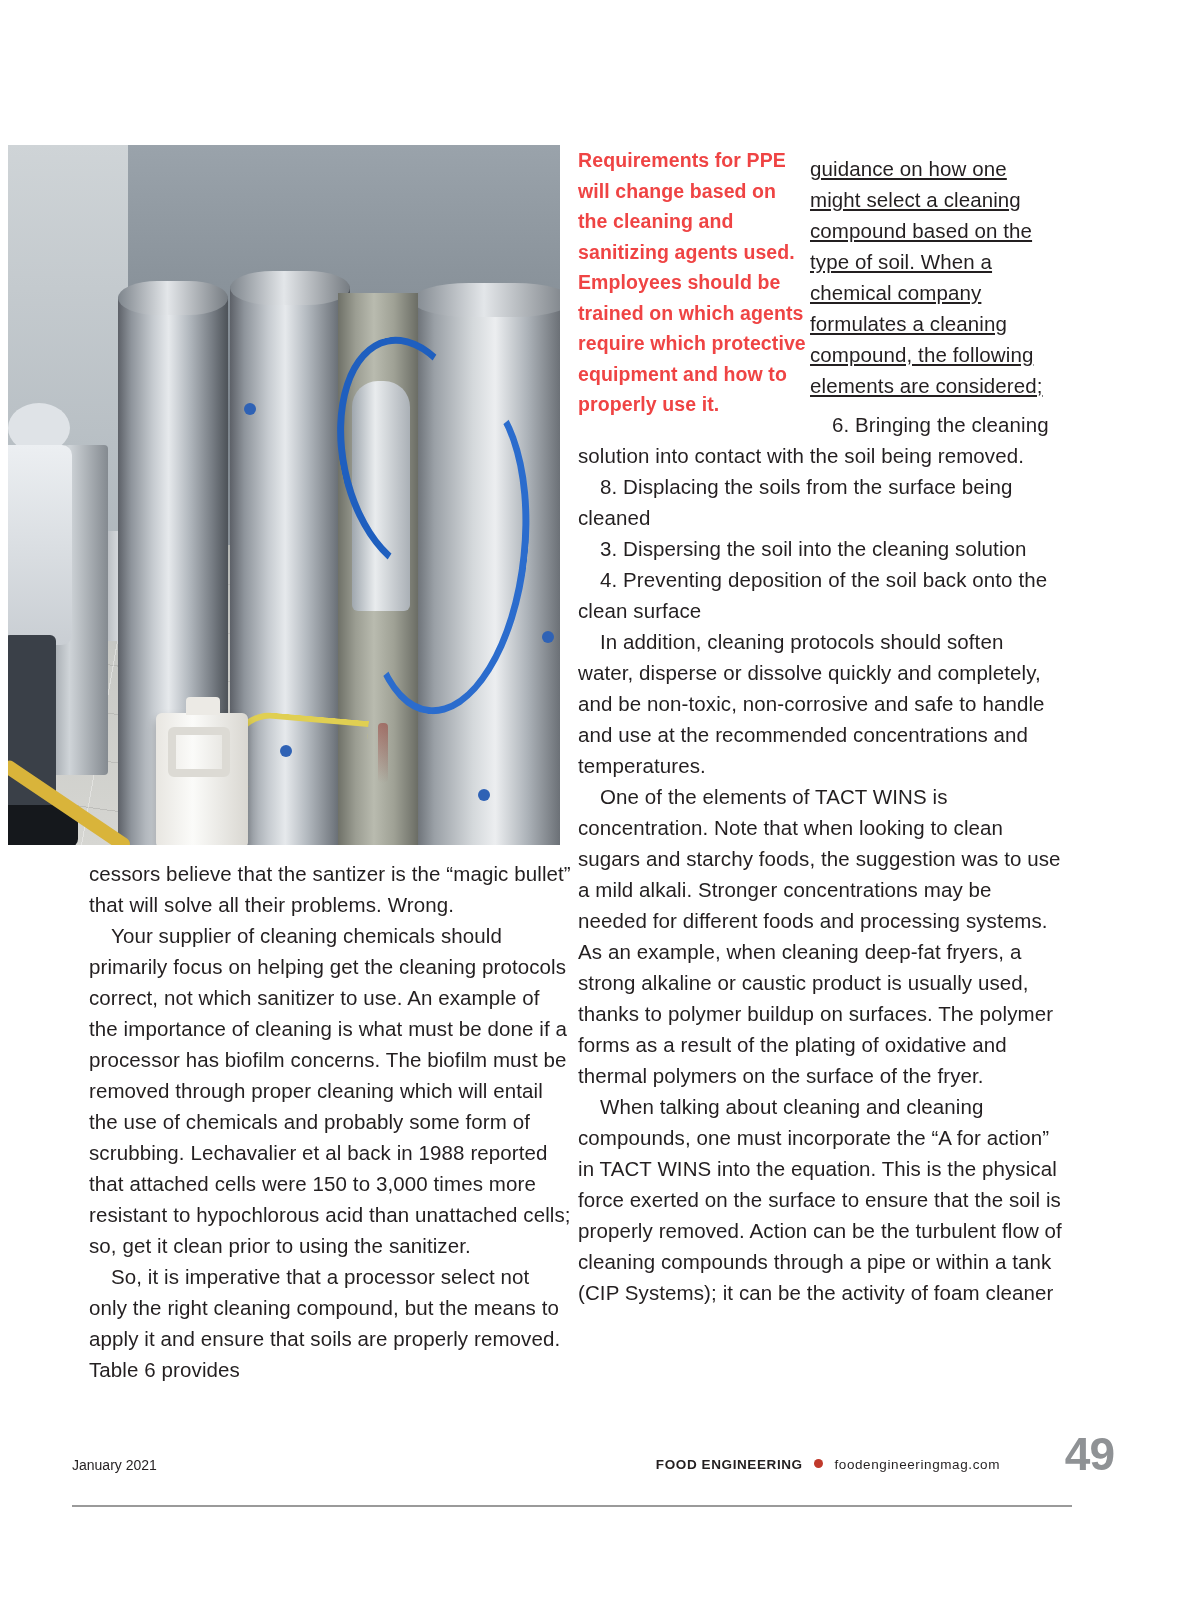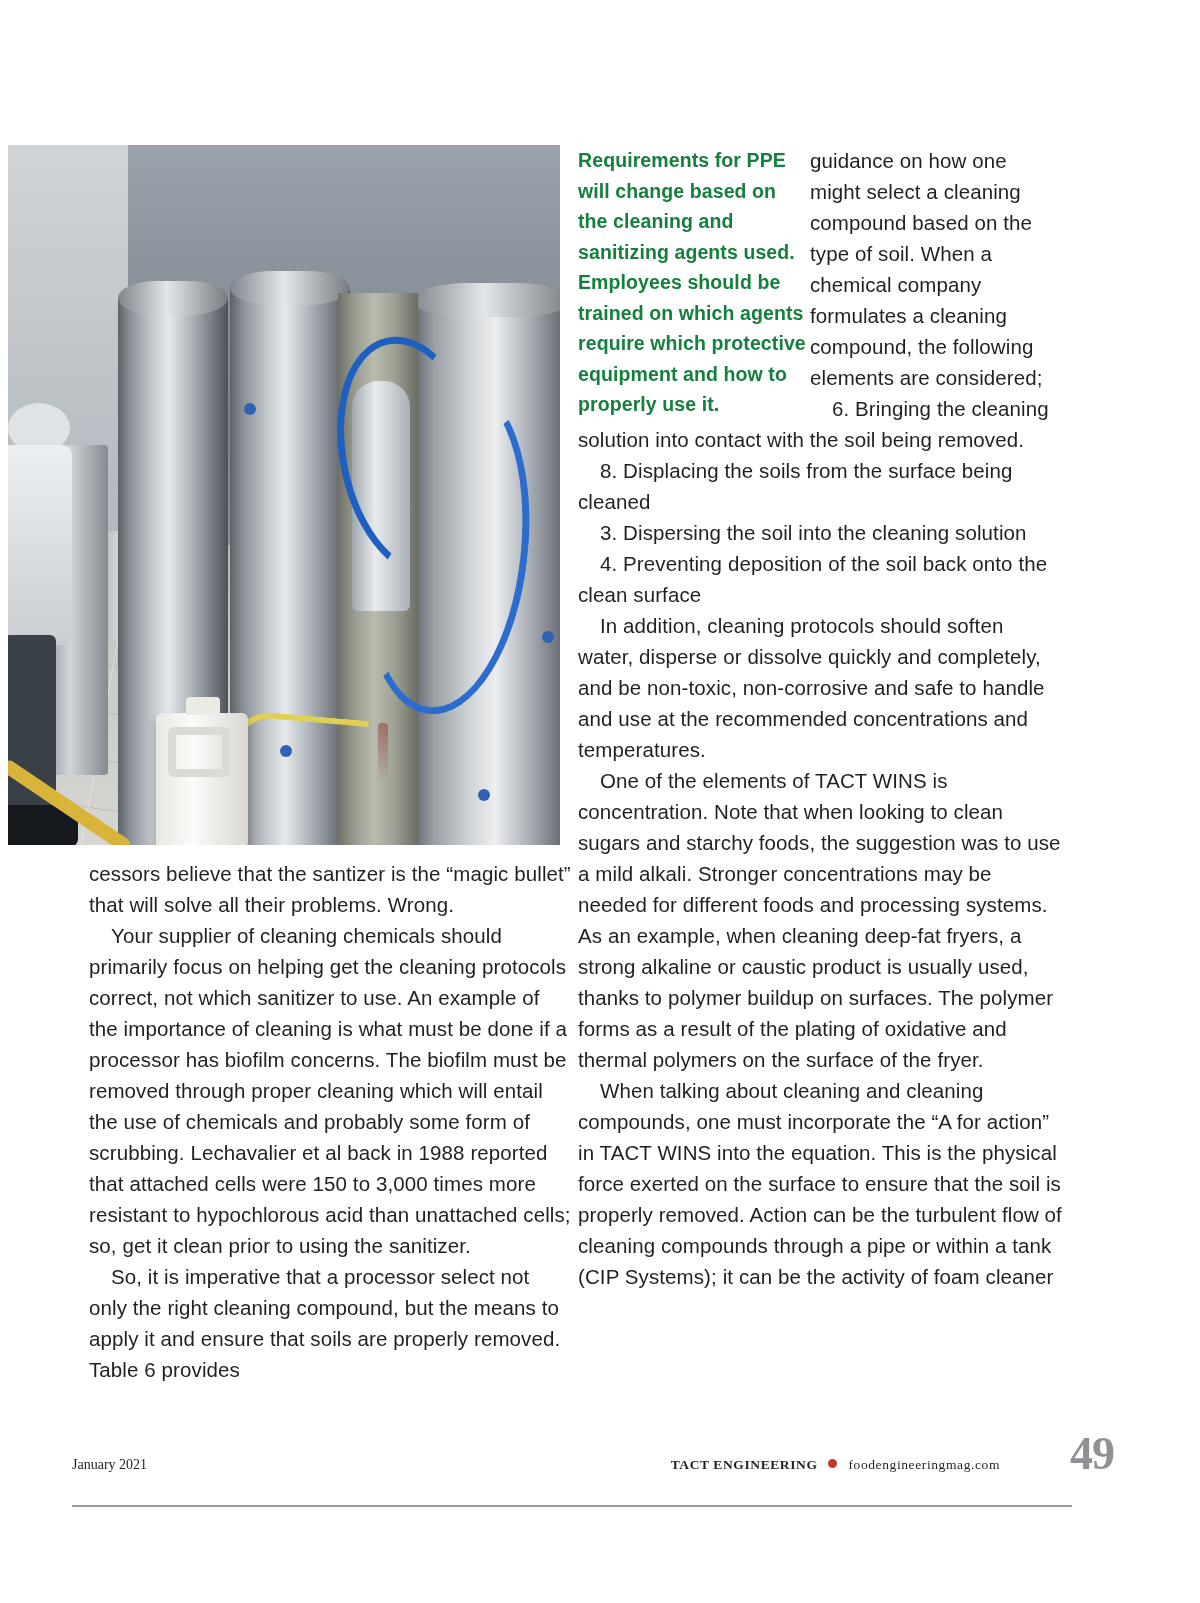--- a/index.html
+++ b/index.html
@@ -152,43 +152,42 @@
   }
   .col-right {
     left: 578px;
     top: 145px;
     width: 484px;
   }
   .pullquote {
     float: left;
     width: 232px;
     margin: 0 14px 2px 0;
-    color: #15803d;
+    color: #ef4444;
     font-weight: bold;
     font-size: 19.5px;
     line-height: 30.5px;
   }
-  .col-right .afterquote { margin: 0; }
+  .col-right .afterquote { margin: 8px; text-decoration: underline; }
 
   
   .footer-rule {
     position: absolute;
     left: 72px;
     top: 1505px;
     width: 1000px;
     height: 2px;
     background: #9a9a9a;
   }
   .footer {
     position: absolute;
     left: 72px;
     top: 1449px;
     width: 1060px;
     height: 40px;
-    font-family: Liberation Serif, serif;
   }
   .footer-date {
     position: absolute;
     left: 0;
     top: 8px;
     font-size: 14px;
     color: #231f20;
   }
   .footer-brand {
     position: absolute;
@@ -282,20 +281,20 @@
     <p class="ind">4. Preventing deposition of the soil back onto the clean surface</p>
     <p class="ind">In addition, cleaning protocols should soften water, disperse or dissolve quickly and completely, and be non-toxic, non-corrosive and safe to handle and use at the recommended concentrations and temperatures.</p>
     <p class="ind">One of the elements of TACT WINS is concentration. Note that when looking to clean sugars and starchy foods, the suggestion was to use a mild alkali. Stronger concentrations may be needed for different foods and processing systems. As an example, when cleaning deep-fat fryers, a strong alkaline or caustic product is usually used, thanks to polymer buildup on surfaces. The polymer forms as a result of the plating of oxidative and thermal polymers on the surface of the fryer.</p>
     <p class="ind">When talking about cleaning and cleaning compounds, one must incorporate the “A for action” in TACT WINS into the equation. This is the physical force exerted on the surface to ensure that the soil is properly removed. Action can be the turbulent flow of cleaning compounds through a pipe or within a tank (CIP Systems); it can be the activity of foam cleaner</p>
   </div>
 
   <div class="footer-rule"></div>
   <div class="footer">
     <div class="footer-date">January 2021</div>
     <div class="footer-brand">
-      <span class="mag">TACT ENGINEERING</span>
+      <span class="mag">FOOD ENGINEERING</span>
       <span class="dot"></span>
       <span>foodengineeringmag.com</span>
     </div>
     <div class="folio">49</div>
   </div>
 
 </div>
 
 </body></html>

